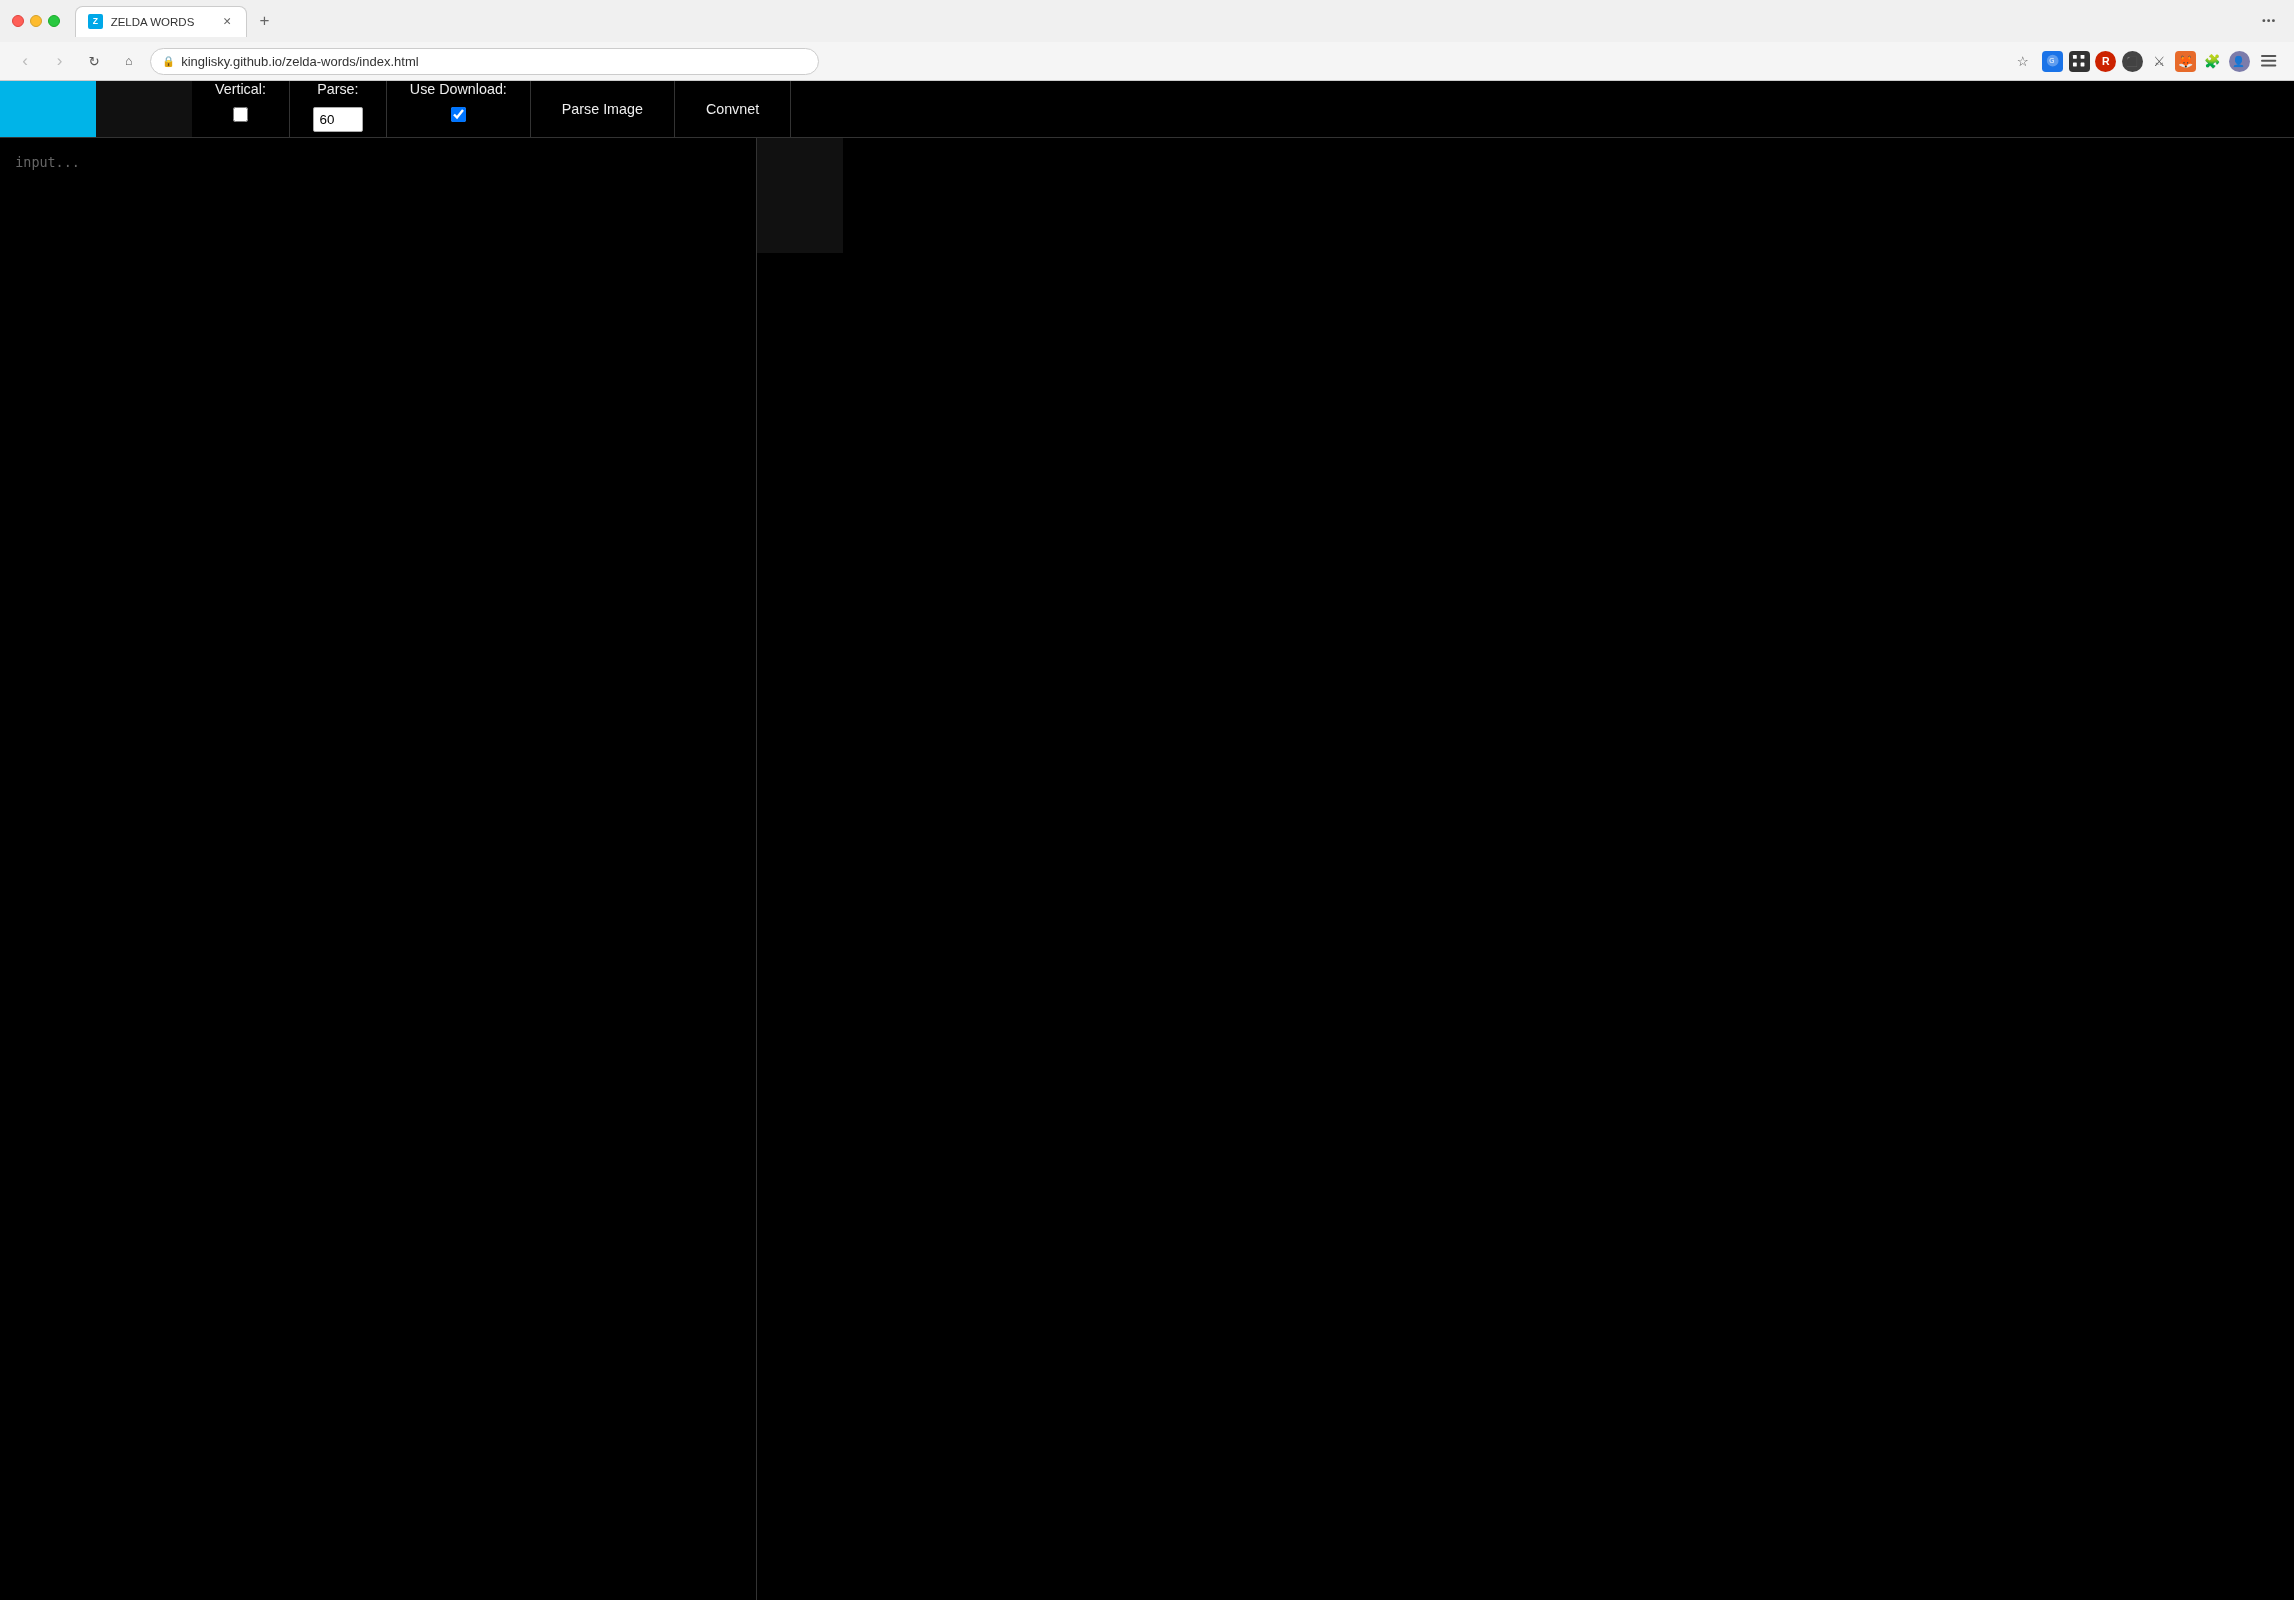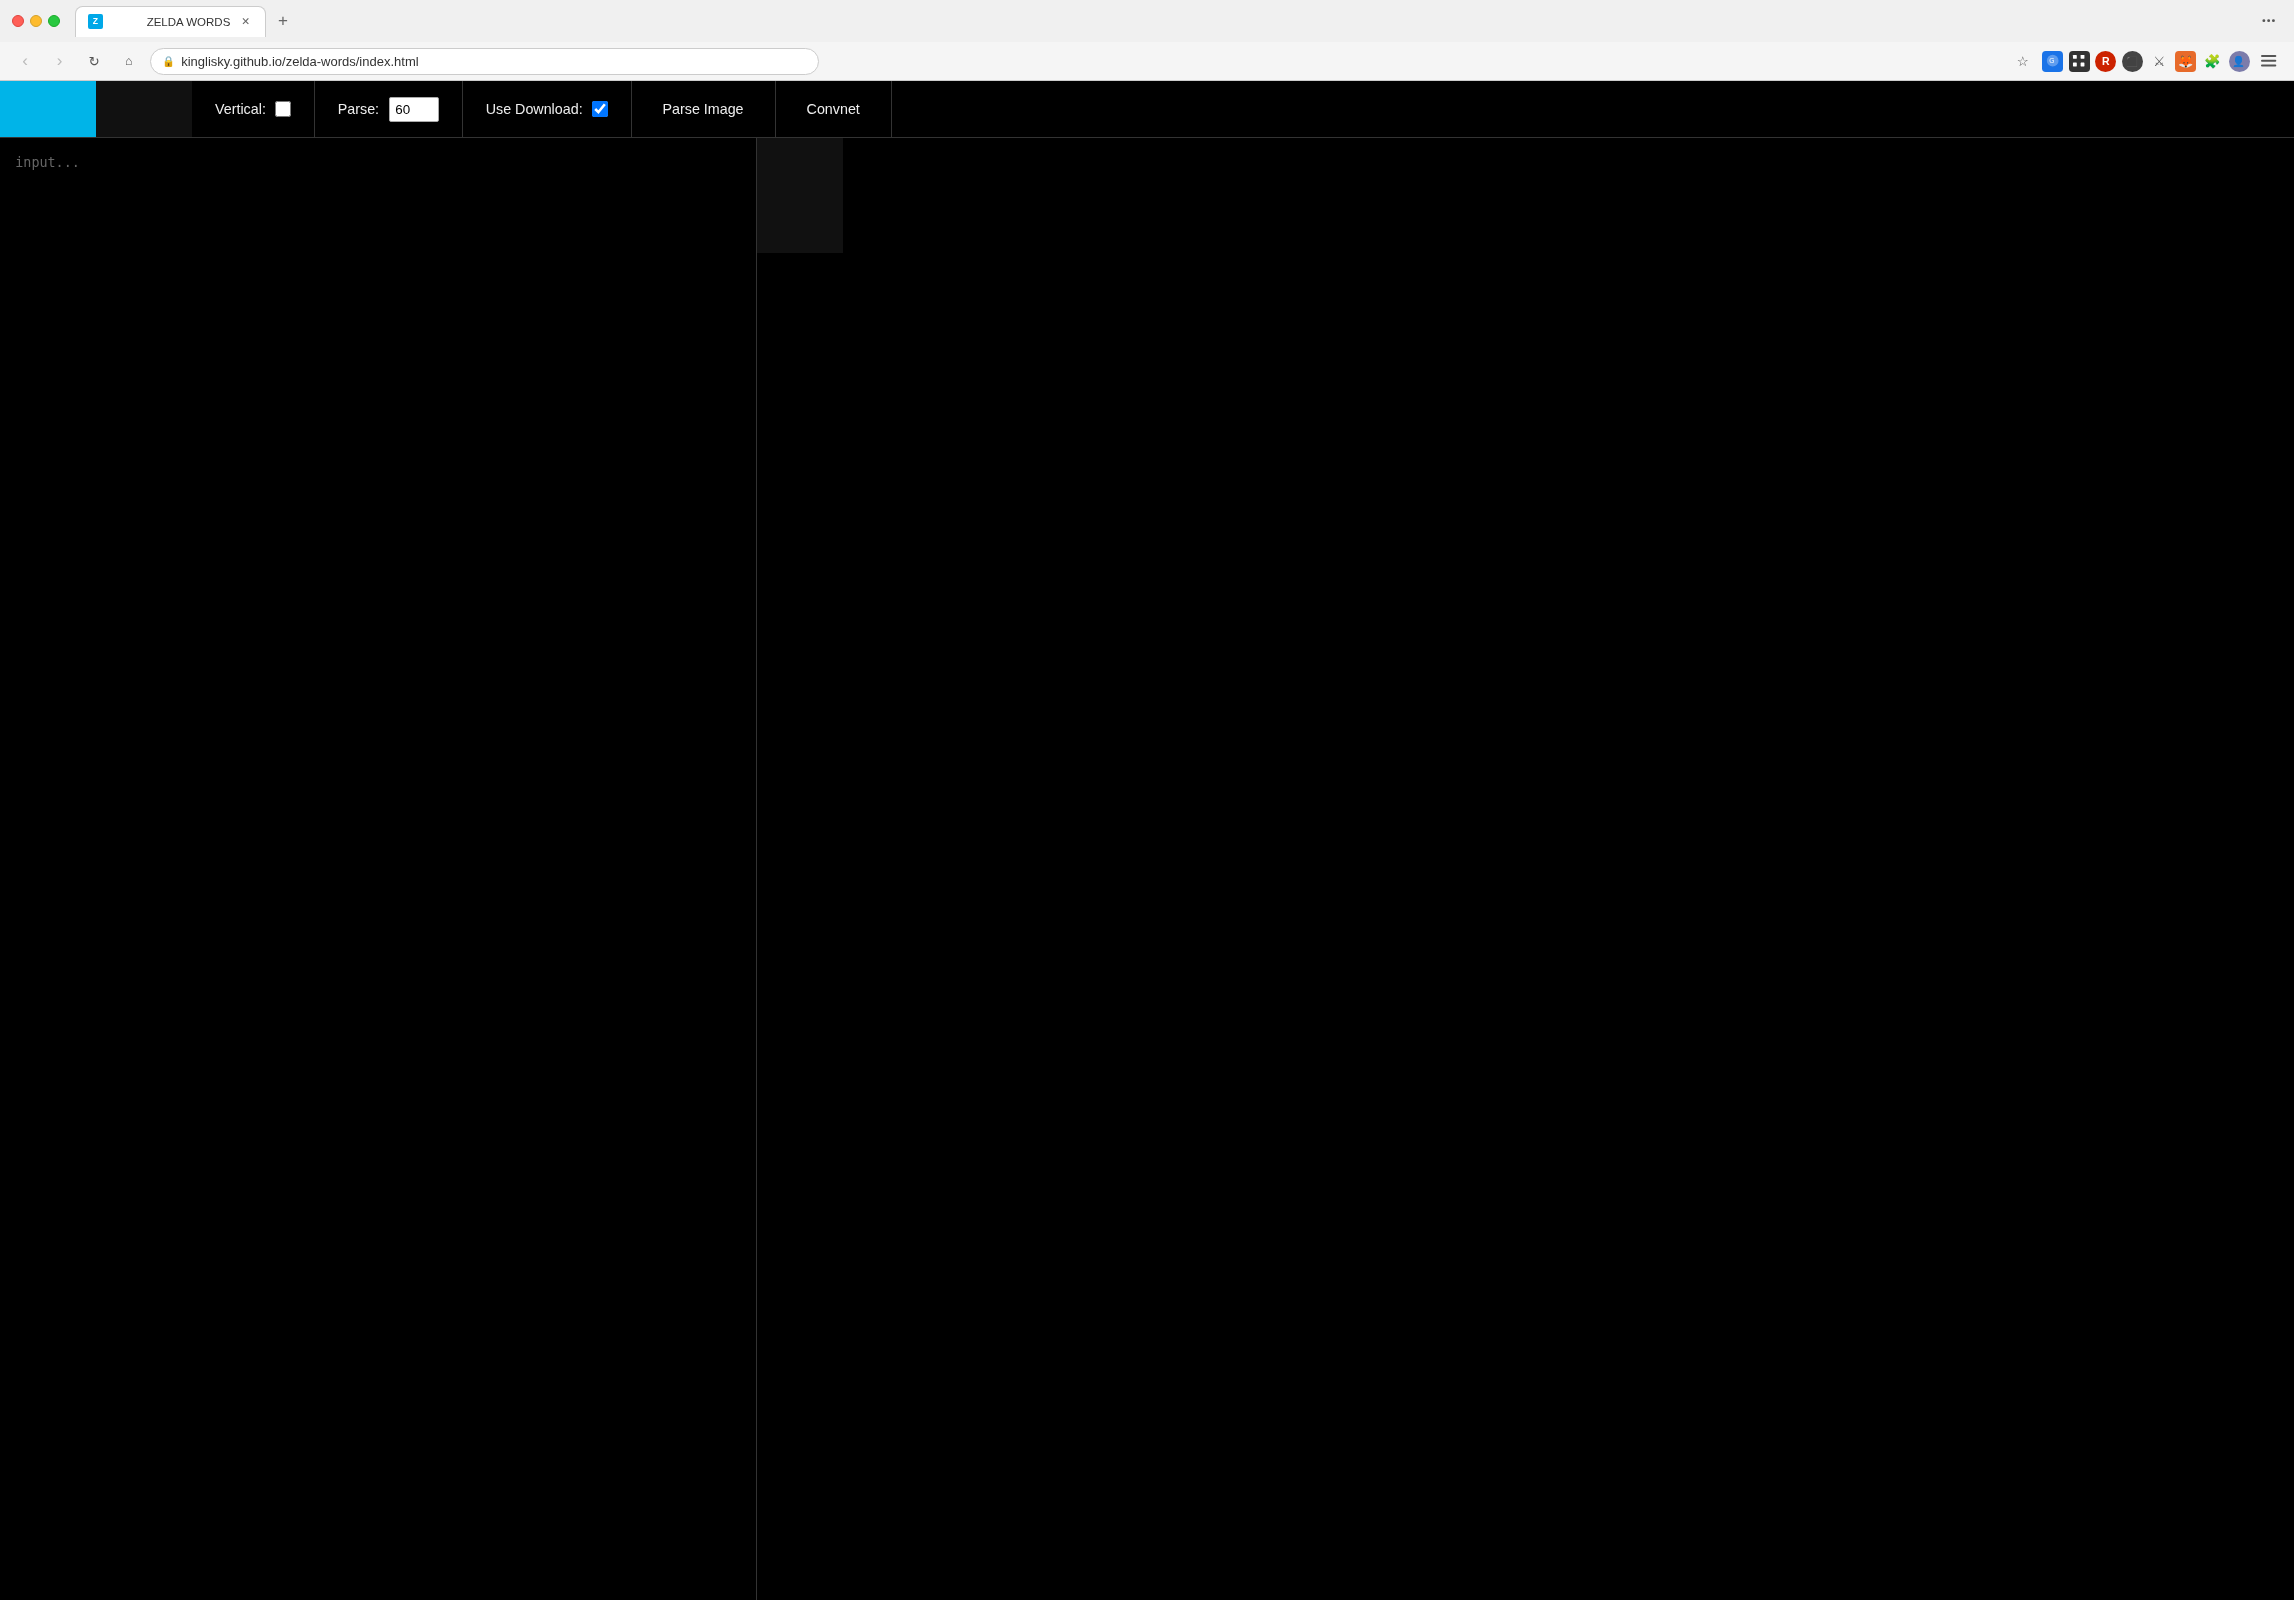--- a/index.html
+++ b/index.html
@@ -70,21 +70,20 @@
       flex-shrink: 0;
     }
 
     .tab-title {
       font-size: 11.5px;
       color: #333;
       flex: 1;
       white-space: nowrap;
       overflow: hidden;
       text-overflow: ellipsis;
-      margin-left: 36px;
     }
 
     .tab-close {
       width: 15.3px;
       height: 15.3px;
       border-radius: 50%;
       display: flex;
       align-items: center;
       justify-content: center;
       font-size: 10.5px;
@@ -204,20 +203,21 @@
     }
 
     .toolbar-section {
       display: flex;
       align-items: center;
       padding: 0 23px;
       gap: 9.6px;
       border-right: 1px solid #333;
       color: #eee;
       font-size: 14.3px;
+      flex-direction: column;
     }
 
     .toolbar-section label {
       color: #eee;
     }
 
     .toolbar-checkbox {
       width: 15.3px;
       height: 15.3px;
       cursor: pointer;

